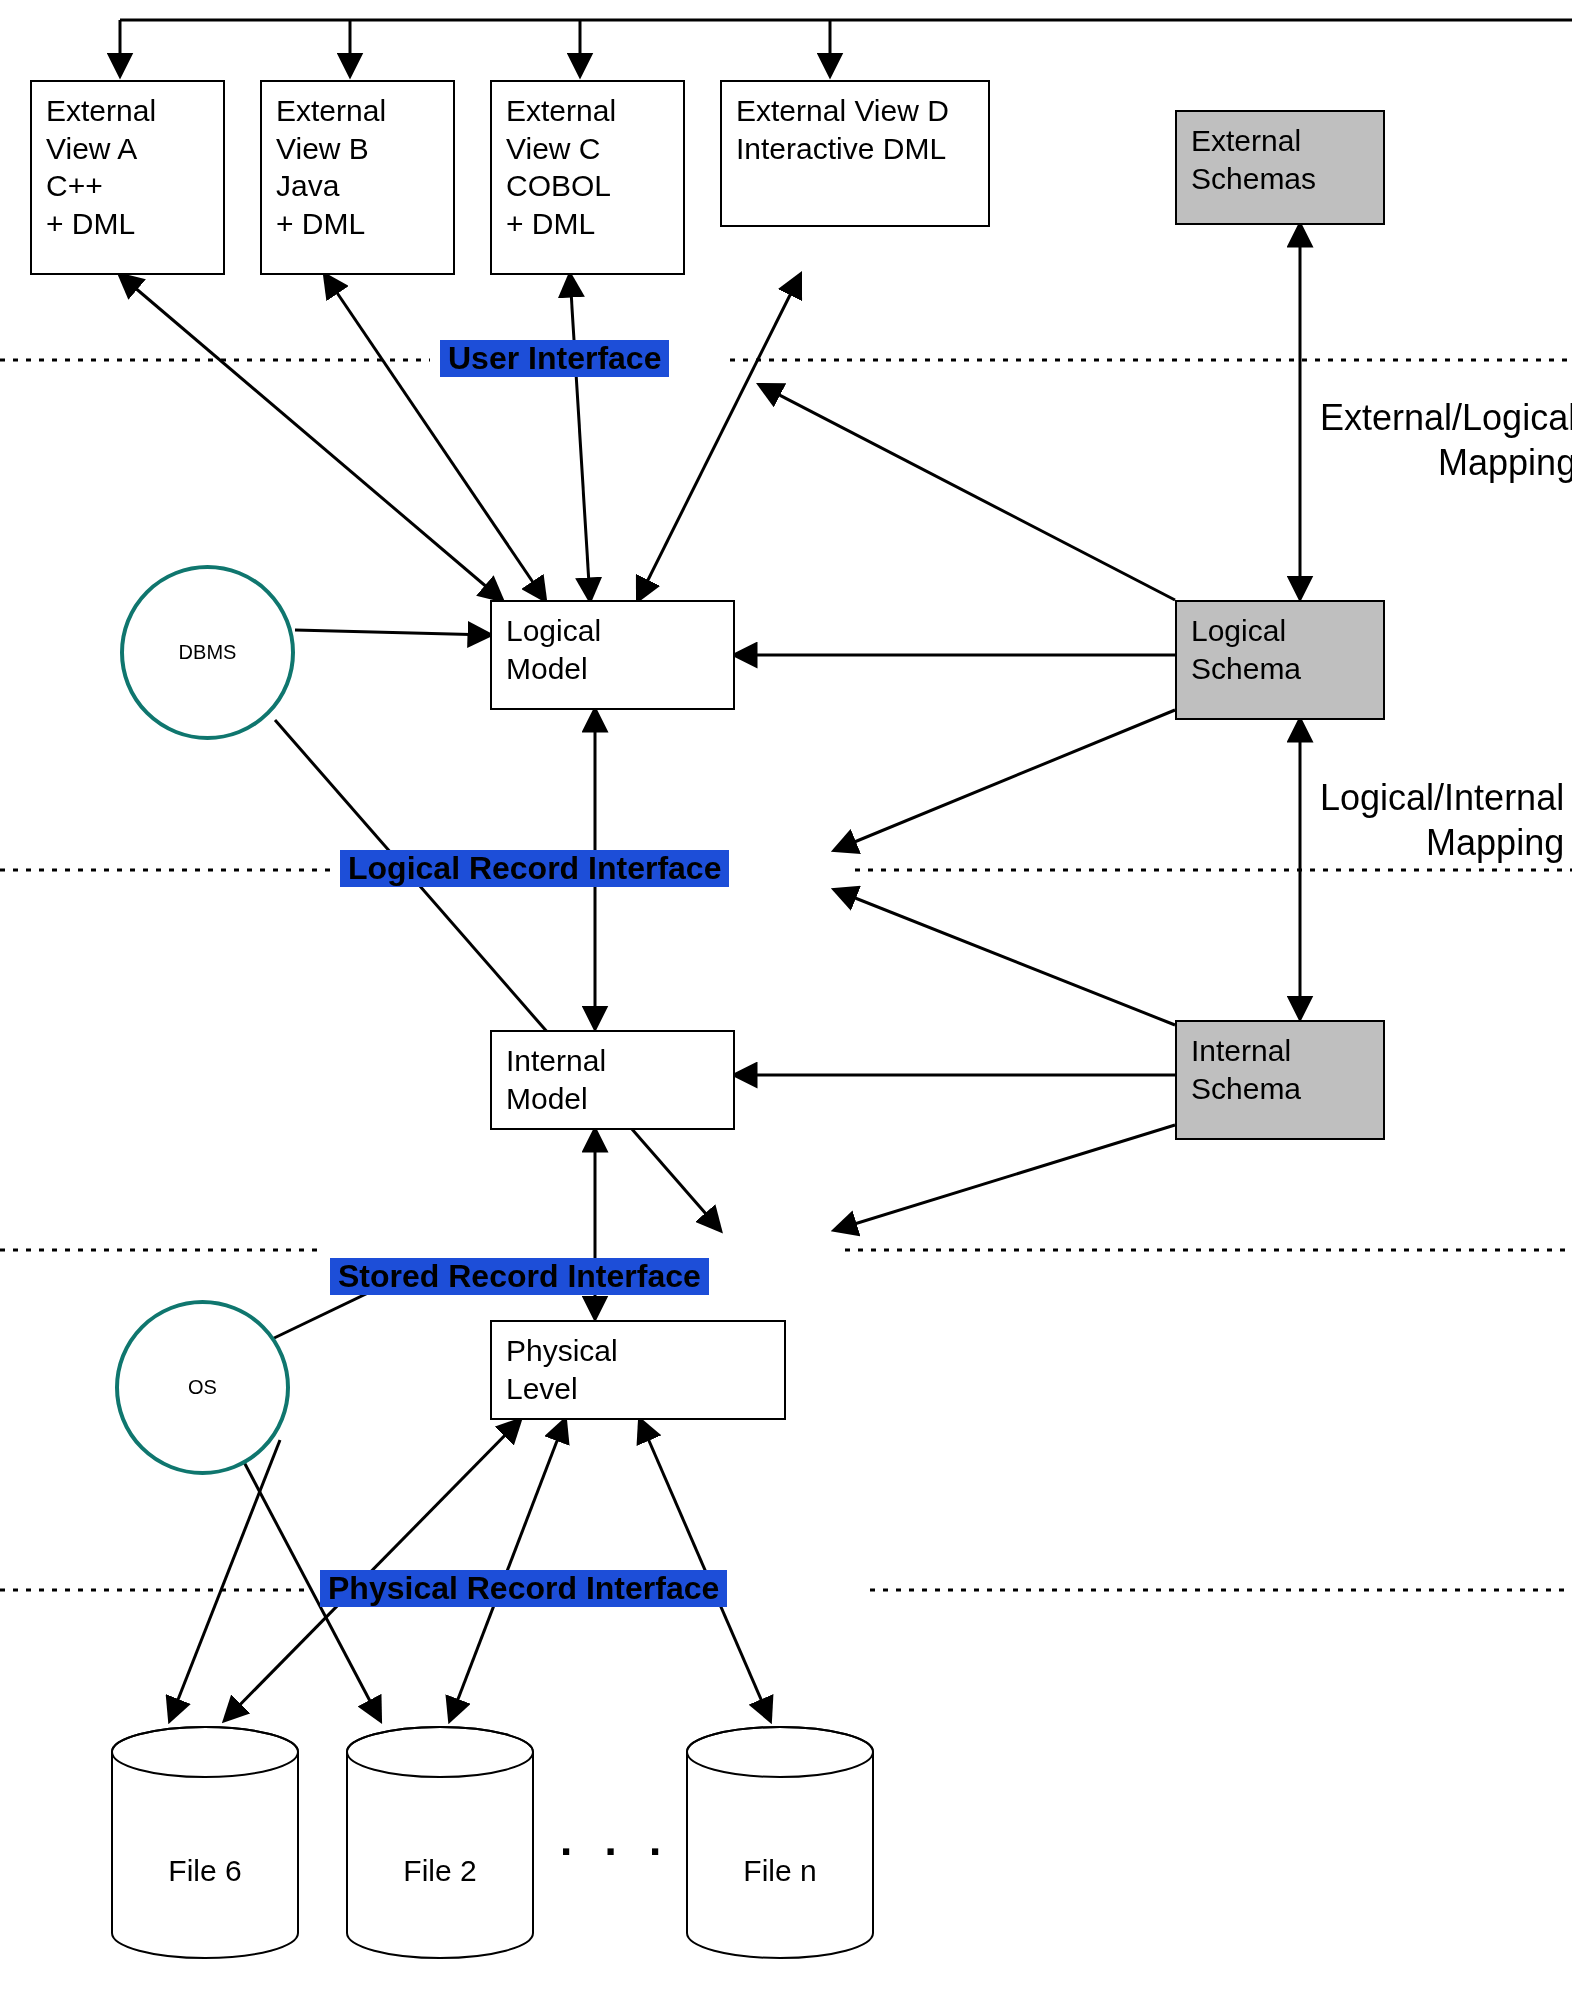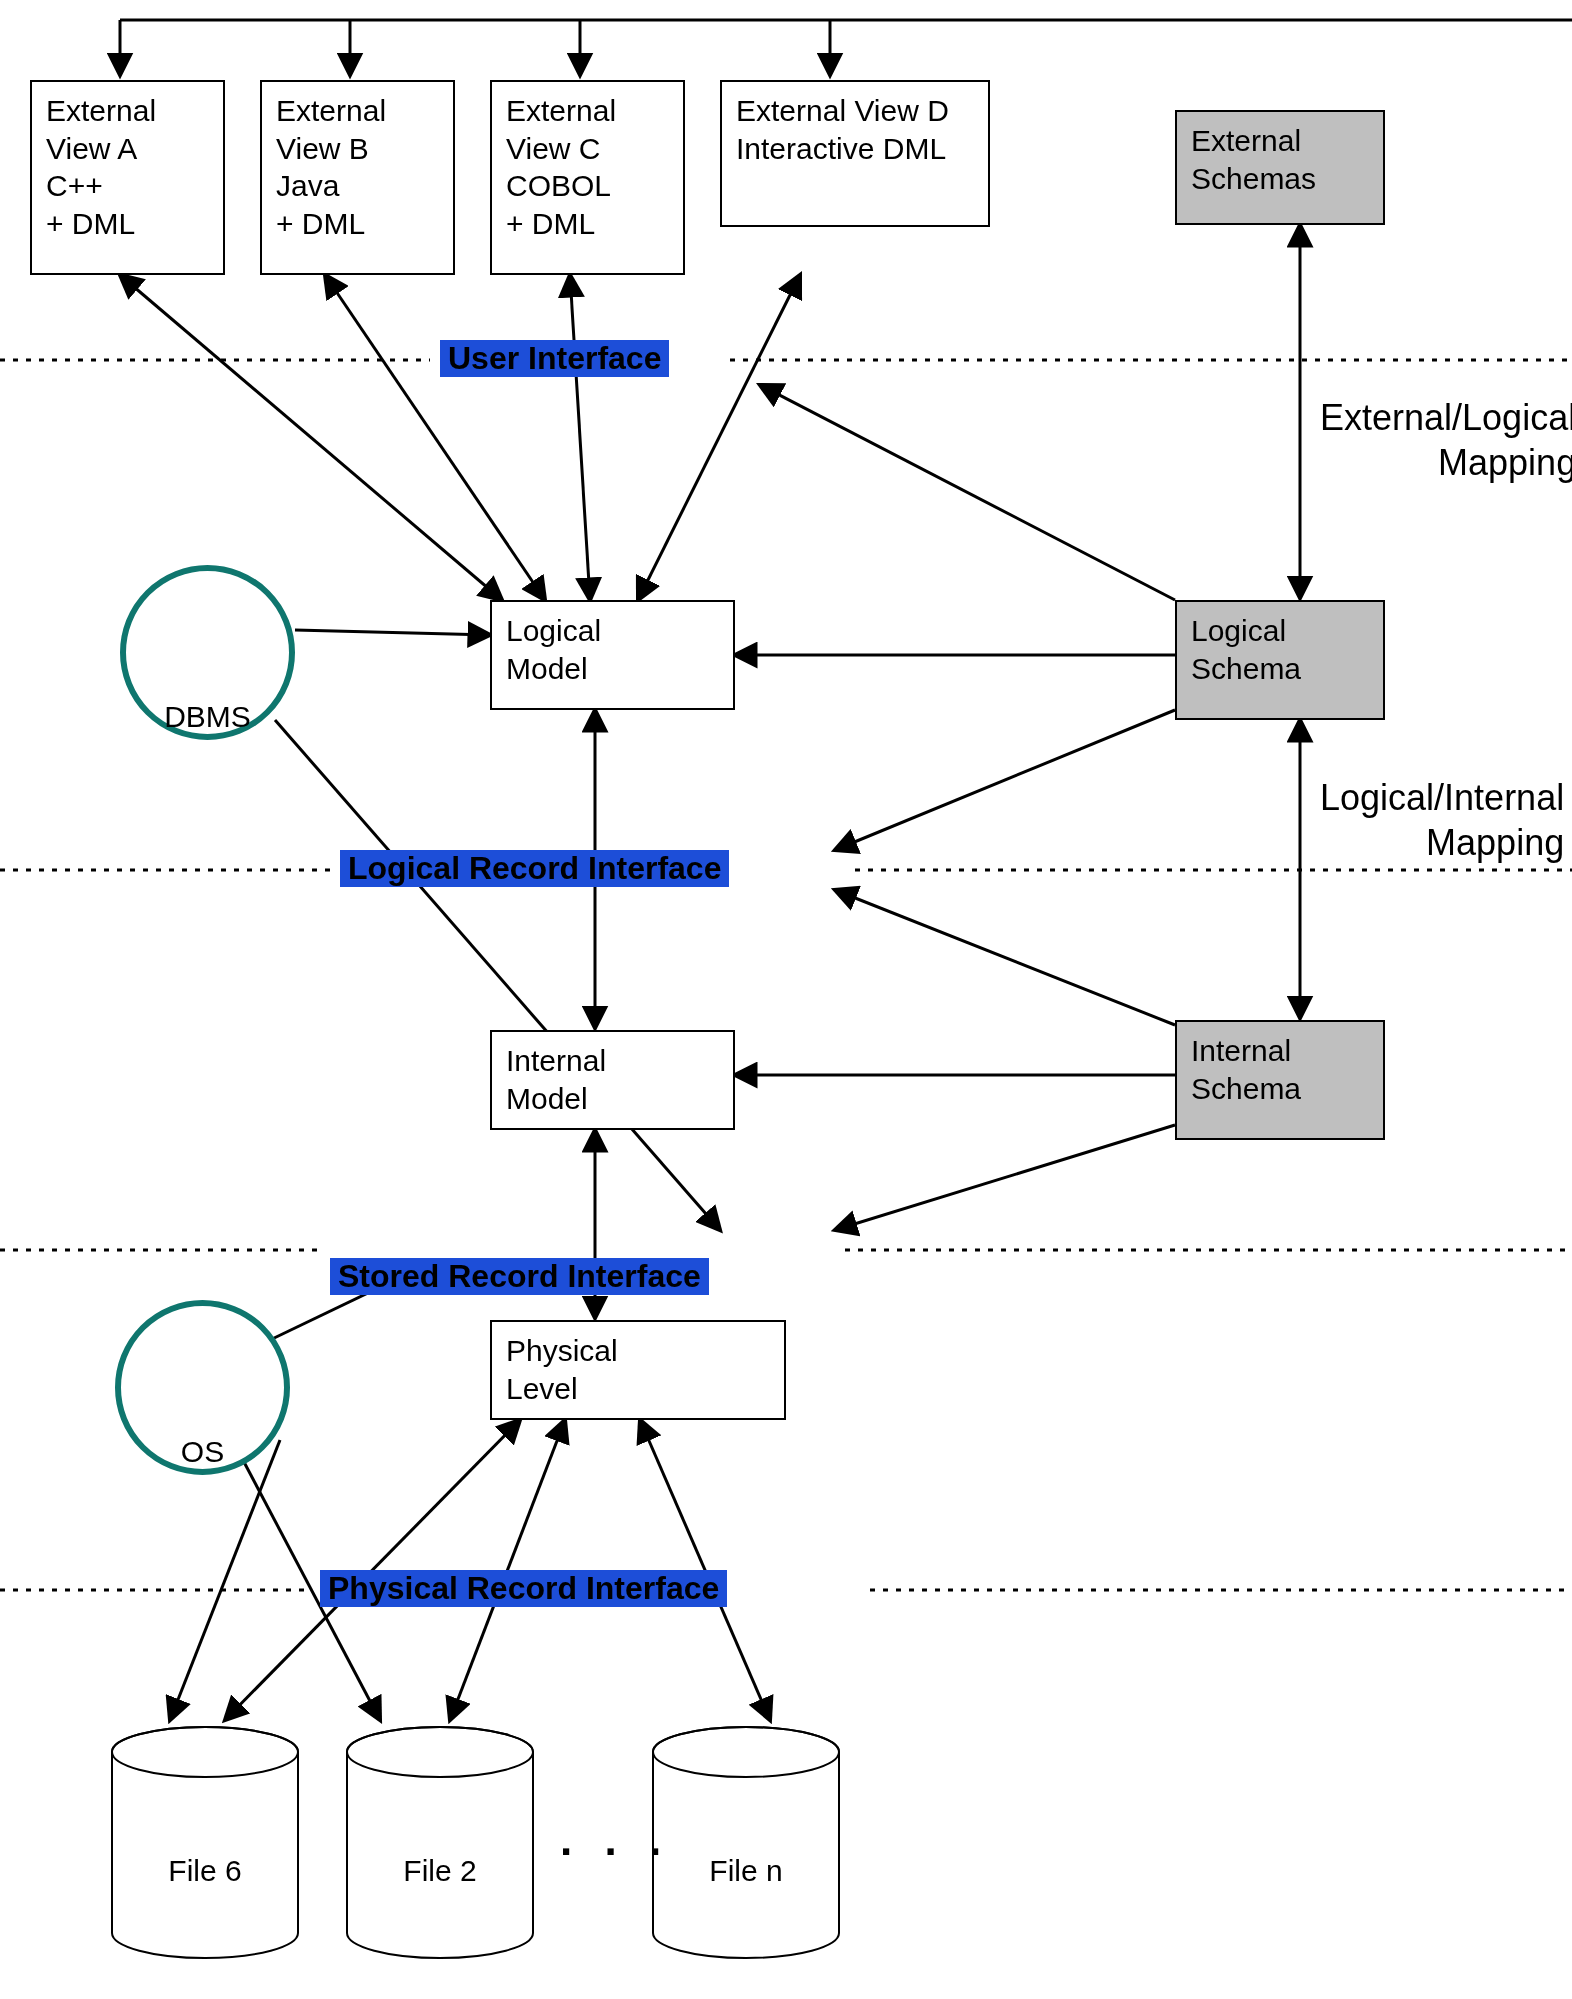--- a/index.html
+++ b/index.html
@@ -21,27 +21,27 @@
     padding: 10px 14px;
     font-size: 30px;
     line-height: 1.25;
     white-space: pre-line;
   }
   .box.shaded {
     background: #bfbfbf;
   }
   .circle {
     position: absolute;
-    border: 6px solid #0f766e;
+    border: 4px solid #0f766e;
     border-radius: 50%;
     background: #fff;
     display: flex;
-    align-items: flex-end;
+    align-items: center;
     justify-content: center;
-    font-size: 30px;
+    font-size: 20px;
     box-sizing: border-box;
   }
   .cyl {
     position: absolute;
   }
   .cyl svg {
     width: 100%;
     height: 100%;
     display: block;
   }
@@ -207,21 +207,21 @@
 
   <div class="cyl" style="left:345px; top:1725px; width:190px; height:235px;">
     <svg viewBox="0 0 190 235">
       <ellipse cx="95" cy="27" rx="93" ry="25" fill="#fff" stroke="#000" stroke-width="2"></ellipse>
       <path d="M2,27 V208 a93,25 0 0 0 186,0 V27" fill="#fff" stroke="#000" stroke-width="2"></path>
       <ellipse cx="95" cy="27" rx="93" ry="25" fill="none" stroke="#000" stroke-width="2"></ellipse>
     </svg>
     <div class="lbl">File 2</div>
   </div>
 
-  <div class="cyl" style="left:651px; top:1725px; width:190px; height:235px;">
+  <div class="cyl" style="left:685px; top:1725px; width:190px; height:235px;">
     <svg viewBox="0 0 190 235">
       <ellipse cx="95" cy="27" rx="93" ry="25" fill="#fff" stroke="#000" stroke-width="2"></ellipse>
       <path d="M2,27 V208 a93,25 0 0 0 186,0 V27" fill="#fff" stroke="#000" stroke-width="2"></path>
       <ellipse cx="95" cy="27" rx="93" ry="25" fill="none" stroke="#000" stroke-width="2"></ellipse>
     </svg>
     <div class="lbl">File n</div>
   </div>
 
   <div class="ellipsis" style="left:560px; top:1815px;">. . .</div>
 

